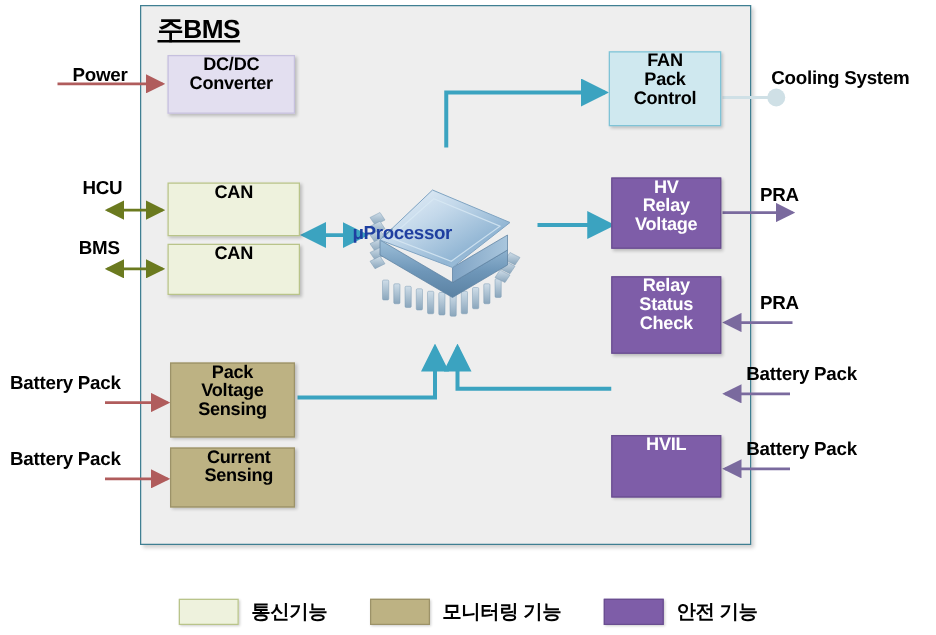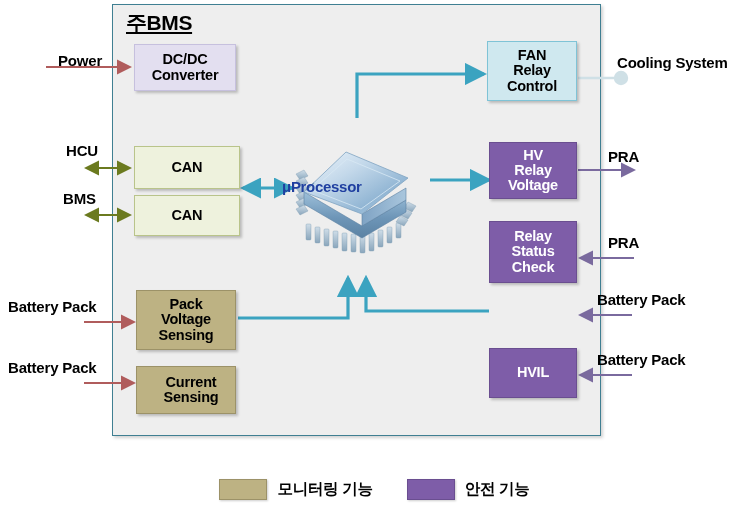--- a/index.html
+++ b/index.html
@@ -29,21 +29,20 @@
     color: #000;
     text-decoration: underline;
     letter-spacing: -0.4px;
     white-space: nowrap;
   }
 
   
   .node {
     position: absolute;
     display: flex;
-    align-items: center;
     justify-content: center;
     text-align: center;
     font-weight: bold;
     line-height: 1.05;
     font-size: 14.5px;
     letter-spacing: -0.2px;
     box-shadow: 1.5px 1.5px 2.5px rgba(0,0,0,0.22);
   }
   .node span { display: block; white-space: pre-line; }
 
@@ -192,21 +191,21 @@
   <div class="node node-comm" style="left:134px; top:195px; width:106px; height:41px;">
     <span>CAN</span>
   </div>
 
   <div class="node node-monitor" style="left:136px; top:290px; width:100px; height:60px;">
     <span>Pack
 Voltage
 Sensing</span>
   </div>
 
-  <div class="node node-monitor" style="left:136px; top:366px; width:100px; height:48px;padding-left:10px;">
+  <div class="node node-monitor" style="left:136px; top:358px; width:100px; height:48px;padding-left:10px;">
     <span>Current
 Sensing</span>
   </div>
 
   <div class="chip-wrap">
     <svg width="136" height="120" viewBox="0 0 136 120">
       <defs>
         <linearGradient id="chipTop" x1="0" y1="0" x2="1" y2="1">
           <stop offset="0%" stop-color="#eef5fb"></stop>
           <stop offset="38%" stop-color="#c3d8ea"></stop>
@@ -265,21 +264,21 @@
 
       <path d="M30,52 L65,21 L118,43 L79,71 Z" fill="none" stroke="#d8e8f4" stroke-width="1" opacity="0.8"></path>
 
       <path d="M24,52 L32,45" stroke="#6d93b3" stroke-width="1.2" fill="none"></path>
     </svg>
     <div class="chip-label">μProcessor</div>
   </div>
 
   <div class="node node-fan" style="left:487px; top:41px; width:90px; height:60px;">
     <span>FAN
-Relay
+Pack
 Control</span>
   </div>
 
   <div class="node node-safety" style="left:489px; top:142px; width:88px; height:57px;">
     <span>HV
 Relay
 Voltage</span>
   </div>
 
   <div class="node node-safety" style="left:489px; top:221px; width:88px; height:62px;">
@@ -299,20 +298,24 @@
   <div class="ext-label" style="left:8px; top:298px;">Battery Pack</div>
   <div class="ext-label" style="left:8px; top:359px;">Battery Pack</div>
 
   <div class="ext-label" style="left:617px; top:54px;">Cooling System</div>
   <div class="ext-label" style="left:608px; top:148px;">PRA</div>
   <div class="ext-label" style="left:608px; top:234px;">PRA</div>
   <div class="ext-label" style="left:597px; top:291px;">Battery Pack</div>
   <div class="ext-label" style="left:597px; top:351px;">Battery Pack</div>
 
   <div class="legend">
+    <div class="legend-item">
+      <div class="legend-swatch" style="background:#eef2dd; border:1.5px solid #b9c48a;"></div>
+      <div class="legend-text">통신기능</div>
+    </div>
     <div class="legend-item">
       <div class="legend-swatch" style="background:#bdb283; border:1.5px solid #9c9268;"></div>
       <div class="legend-text">모니터링 기능</div>
     </div>
     <div class="legend-item">
       <div class="legend-swatch" style="background:#7e5da8; border:1.5px solid #6a4e90;"></div>
       <div class="legend-text">안전 기능</div>
     </div>
   </div>
 

